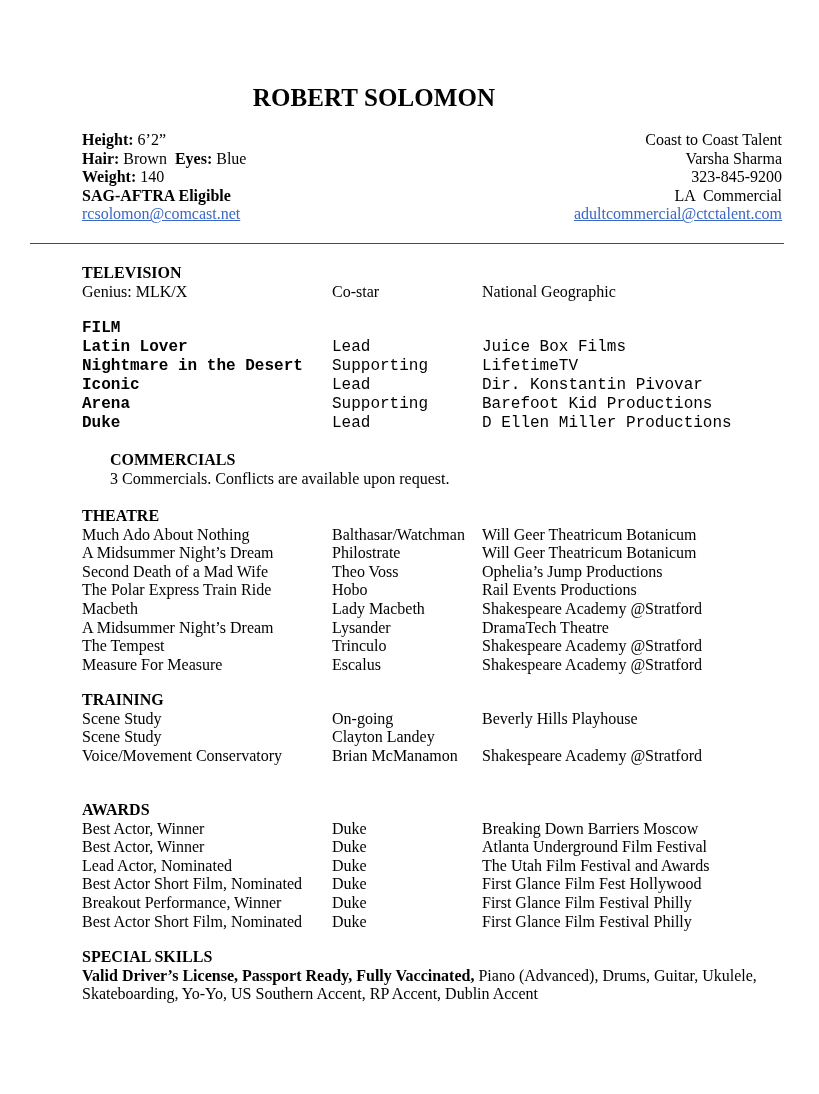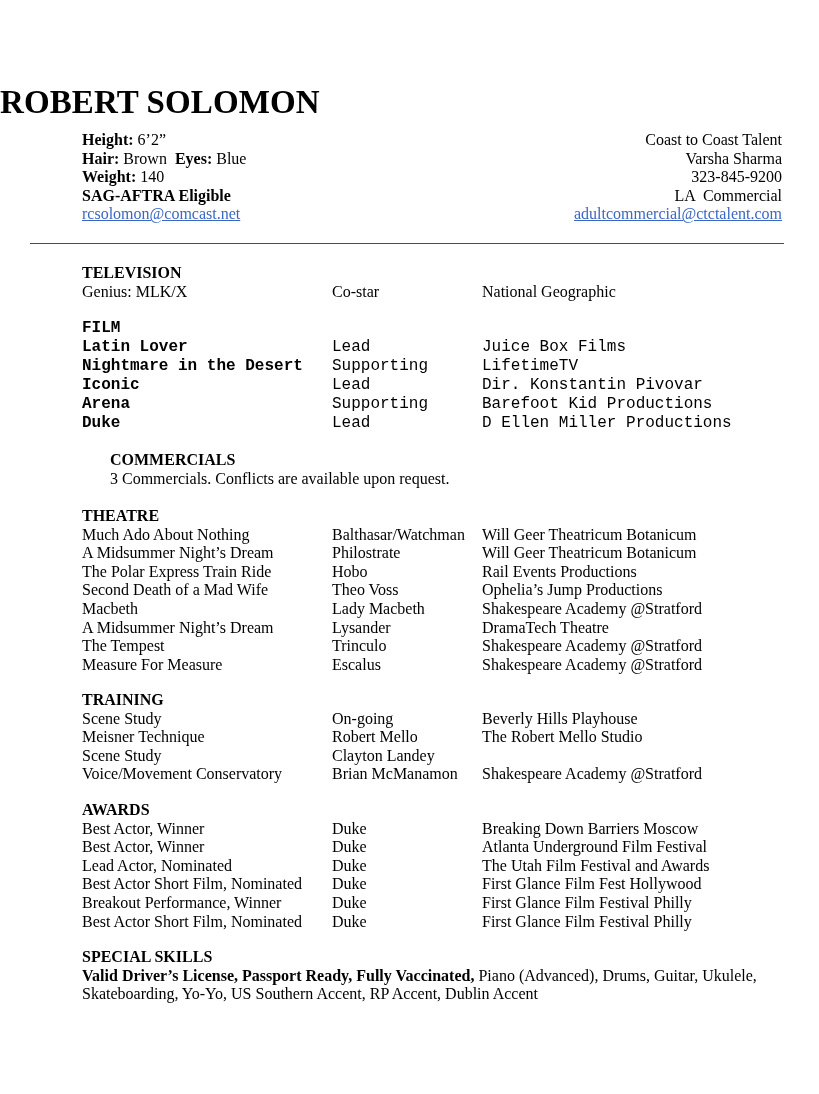--- a/index.html
+++ b/index.html
@@ -2,22 +2,22 @@
 <html><head>
   <meta charset="utf-8">
   <style>
     html, body { margin: 0; padding: 0; background: #ffffff; }
     body {
       width: 819px; height: 1094px; position: relative; overflow: hidden;
       font-family: "Liberation Serif", "DejaVu Serif", serif;
       color: #000000; font-size: 16px;
     }
     .name {
-      position: absolute; top: 84px; left: 0; width: 748px; 
-      font-weight: bold; font-size: 33px; letter-spacing: 0.1px;
+      position: absolute; top: 84px; left: 0; width: 748px; text-align: center;
+      font-weight: bold; font-size: 25px; letter-spacing: 0.1px;
     }
     .contact-left { position: absolute; left: 82px; top: 131px; line-height: 18.6px; font-size: 16px; }
     .contact-right { position: absolute; right: 37px; top: 131px; line-height: 18.6px; font-size: 16px; text-align: right; }
     .contact-right div { white-space: pre; }
     .b { font-weight: bold; }
     a.link { color: #3a67c4; text-decoration: underline; }
     .rule {
       position: absolute; left: 30px; width: 754px; top: 243px; height: 0;
       border-top: 1.5px solid #4a4a4a;
     }
@@ -105,30 +105,30 @@
     <span class="c1">Much Ado About Nothing</span>
     <span class="c2">Balthasar/Watchman</span>
     <span class="c3">Will Geer Theatricum Botanicum</span>
   </div>
   <div class="row">
     <span class="c1">A Midsummer Night’s Dream</span>
     <span class="c2">Philostrate</span>
     <span class="c3">Will Geer Theatricum Botanicum</span>
   </div>
   <div class="row">
+    <span class="c1">Second Death of a Mad Wife</span>
+    <span class="c2">Theo Voss</span>
+    <span class="c3">Ophelia’s Jump Productions</span>
+  </div>
+  <div class="row">
     <span class="c1">The Polar Express Train Ride</span>
     <span class="c2">Hobo</span>
     <span class="c3">Rail Events Productions</span>
   </div>
   <div class="row">
-    <span class="c1">Second Death of a Mad Wife</span>
-    <span class="c2">Theo Voss</span>
-    <span class="c3">Ophelia’s Jump Productions</span>
-  </div>
-  <div class="row">
     <span class="c1">Macbeth</span>
     <span class="c2">Lady Macbeth</span>
     <span class="c3">Shakespeare Academy @Stratford</span>
   </div>
   <div class="row">
     <span class="c1">A Midsummer Night’s Dream</span>
     <span class="c2">Lysander</span>
     <span class="c3">DramaTech Theatre</span>
   </div>
   <div class="row">
@@ -144,25 +144,20 @@
 </div>
 
 <div class="section" style="top:691px;">
   <h2>TRAINING</h2>
   <div class="row">
     <span class="c1">Scene Study</span>
     <span class="c2">On-going</span>
     <span class="c3">Beverly Hills Playhouse</span>
   </div>
   <div class="row">
-    <span class="c1">Meisner Technique</span>
-    <span class="c2">Robert Mello</span>
-    <span class="c3">The Robert Mello Studio</span>
-  </div>
-  <div class="row">
     <span class="c1">Scene Study</span>
     <span class="c2">Clayton Landey</span>
   </div>
   <div class="row">
     <span class="c1">Voice/Movement Conservatory</span>
     <span class="c2">Brian McManamon</span>
     <span class="c3">Shakespeare Academy @Stratford</span>
   </div>
 </div>
 

